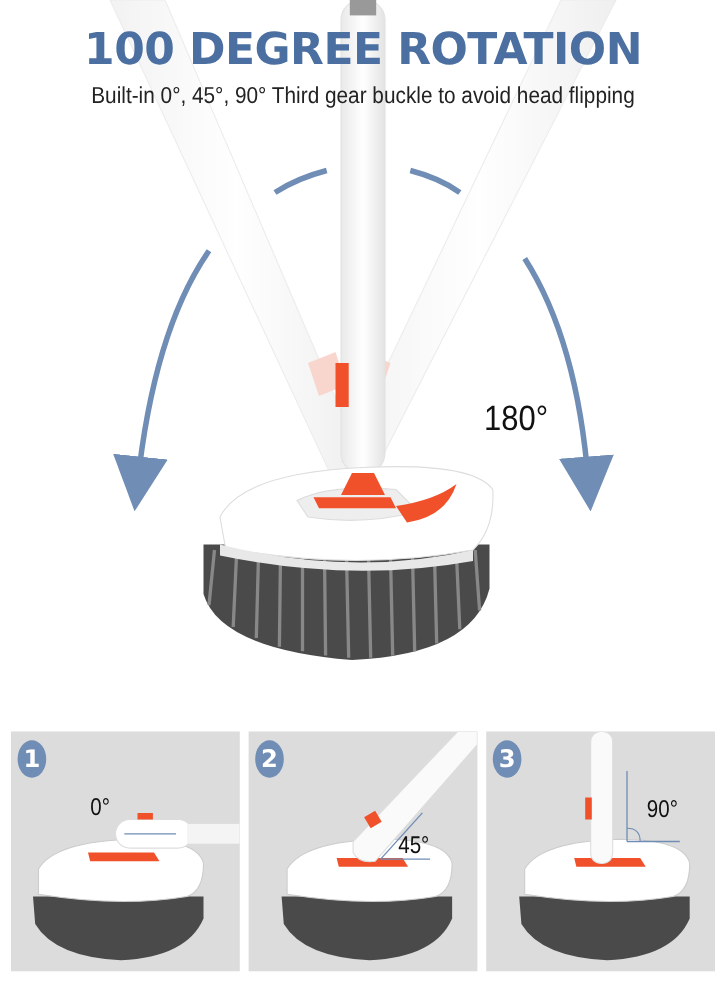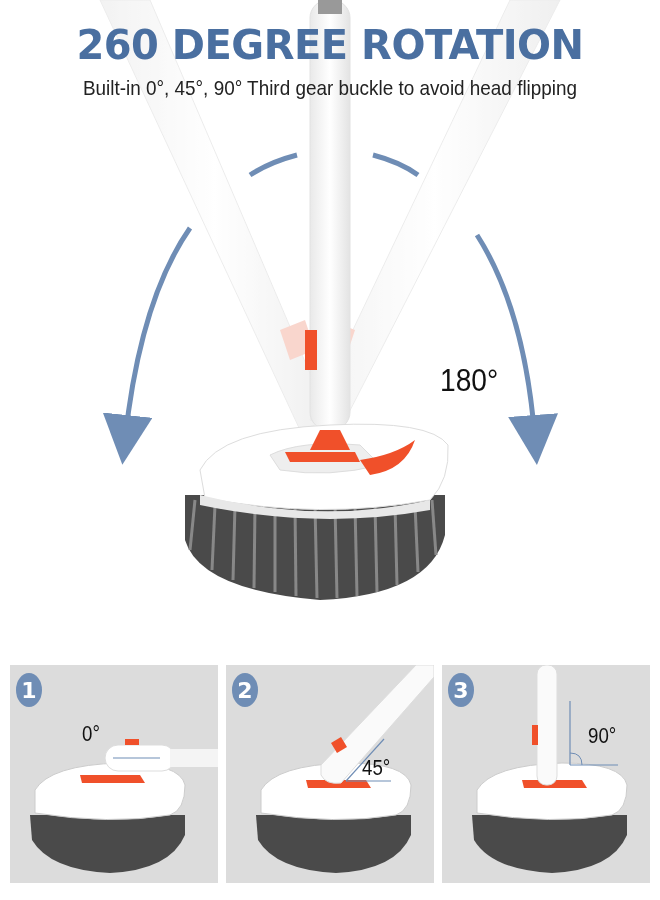--- a/index.html
+++ b/index.html
@@ -66,21 +66,21 @@
       <path d="M200,470 Q220,430 330,425 Q430,420 448,445 Q450,480 430,500 Q320,520 205,498 Z" fill="#ffffff" stroke="#ddd"></path>
       <path d="M200,495 Q320,525 430,500 L430,510 Q320,530 200,505 Z" fill="#e8e8e8"></path>
       <path d="M270,455 Q300,440 360,445 L380,465 Q330,478 280,470 Z" fill="#eee" stroke="#ddd"></path>
       <path d="M285,452 L355,452 L360,462 L290,462 Z" fill="#f0502a"></path>
       <path d="M360,460 Q395,455 415,440 Q405,470 370,475 Z" fill="#f0502a"></path>
       <path d="M310,450 L350,450 L340,430 L320,430 Z" fill="#f0502a"></path>
     </g>
   </svg>
 </div>
 
-<div class="title">260 DEGREE ROTATION</div>
+<div class="title">100 DEGREE ROTATION</div>
 <div class="subtitle">Built-in 0°, 45°, 90° Third gear buckle to avoid head flipping</div>
 <div class="deg180">180°</div>
 
 <div class="panels">
   <div class="panel">
     <svg width="208" height="218" viewBox="0 0 208 218">
       <path d="M20,150 L22,175 Q40,205 100,208 Q160,205 175,170 L175,150 Z" fill="#4a4a4a"></path>
       <path d="M25,125 Q40,100 110,98 Q170,98 175,120 Q175,145 160,150 Q100,160 25,148 Z" fill="#fff" stroke="#ccc"></path>
       <path d="M70,110 L130,110 L135,118 L72,118 Z" fill="#f0502a"></path>
       <rect x="95" y="80" width="70" height="26" rx="13" fill="#fff" stroke="#ddd"></rect>

